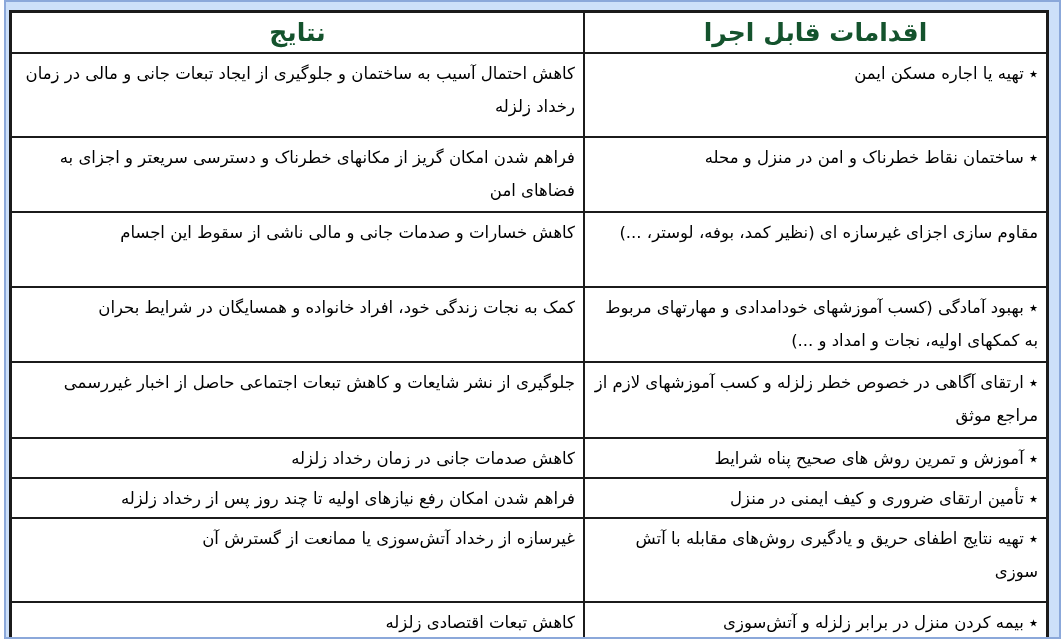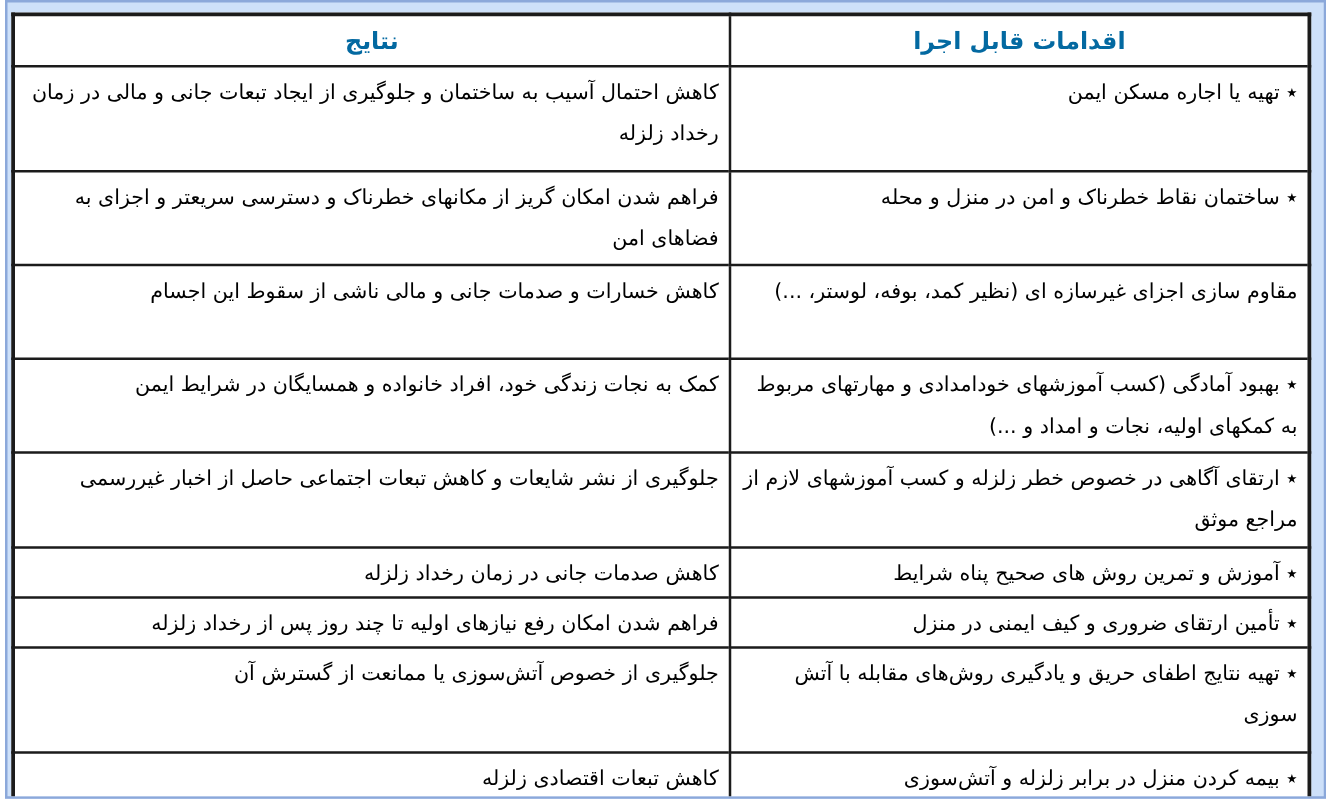--- a/index.html
+++ b/index.html
@@ -32,26 +32,26 @@
   table.main-table, table.main-table th, table.main-table td {
     border: 2px solid #1b1b1b;
   }
   table.main-table {
     border-width: 3px;
   }
   col.col-actions { width: 44.7%; }
   col.col-results { width: 55.3%; }
   th {
     height: 35px;
-    font-size: 19px;
+    font-size: 25px;
     font-weight: bold;
     text-align: center;
     vertical-align: middle;
     padding: 2px 6px;
-    color: #0369a1;
+    color: #14532d;
   }
   td {
     vertical-align: top;
     font-size: 16.5px;
     line-height: 33px;
     padding: 3px 8px 2px 8px;
     color: #000000;
     overflow: hidden;
   }
   tr.h84 { height: 84px; }
@@ -83,37 +83,37 @@
       <tr class="h75">
         <td>٭ ساختمان نقاط خطرناک و امن در منزل و محله</td>
         <td>فراهم شدن امکان گریز از مکانهای خطرناک و دسترسی سریعتر و اجزای به فضاهای امن</td>
       </tr>
       <tr class="h75">
         <td>مقاوم سازی اجزای غیرسازه ای (نظیر کمد، بوفه، لوستر، ...)</td>
         <td>کاهش خسارات و صدمات جانی و مالی ناشی از سقوط این اجسام</td>
       </tr>
       <tr class="h75">
         <td>٭ بهبود آمادگی (کسب آموزشهای خودامدادی و مهارتهای مربوط به کمکهای اولیه، نجات و امداد و ...)</td>
-        <td>کمک به نجات زندگی خود، افراد خانواده و همسایگان در شرایط ایمن</td>
+        <td>کمک به نجات زندگی خود، افراد خانواده و همسایگان در شرایط بحران</td>
       </tr>
       <tr class="h76">
         <td>٭ ارتقای آگاهی در خصوص خطر زلزله و کسب آموزشهای لازم از مراجع موثق</td>
         <td>جلوگیری از نشر شایعات و کاهش تبعات اجتماعی حاصل از اخبار غیررسمی</td>
       </tr>
       <tr class="h39">
         <td>٭ آموزش و تمرین روش های صحیح پناه شرایط</td>
         <td>کاهش صدمات جانی در زمان رخداد زلزله</td>
       </tr>
       <tr class="h39">
         <td>٭ تأمین ارتقای ضروری و کیف ایمنی در منزل</td>
         <td>فراهم شدن امکان رفع نیازهای اولیه تا چند روز پس از رخداد زلزله</td>
       </tr>
       <tr class="h84">
         <td>٭ تهیه نتایج اطفای حریق و یادگیری روش‌های مقابله با آتش سوزی</td>
-        <td>جلوگیری از خصوص آتش‌سوزی یا ممانعت از گسترش آن</td>
+        <td>غیرسازه از رخداد آتش‌سوزی یا ممانعت از گسترش آن</td>
       </tr>
       <tr class="h44">
         <td>٭ بیمه کردن منزل در برابر زلزله و آتش‌سوزی</td>
         <td>کاهش تبعات اقتصادی زلزله</td>
       </tr>
     </tbody>
   </table>
 </div>
 
 </body></html>

